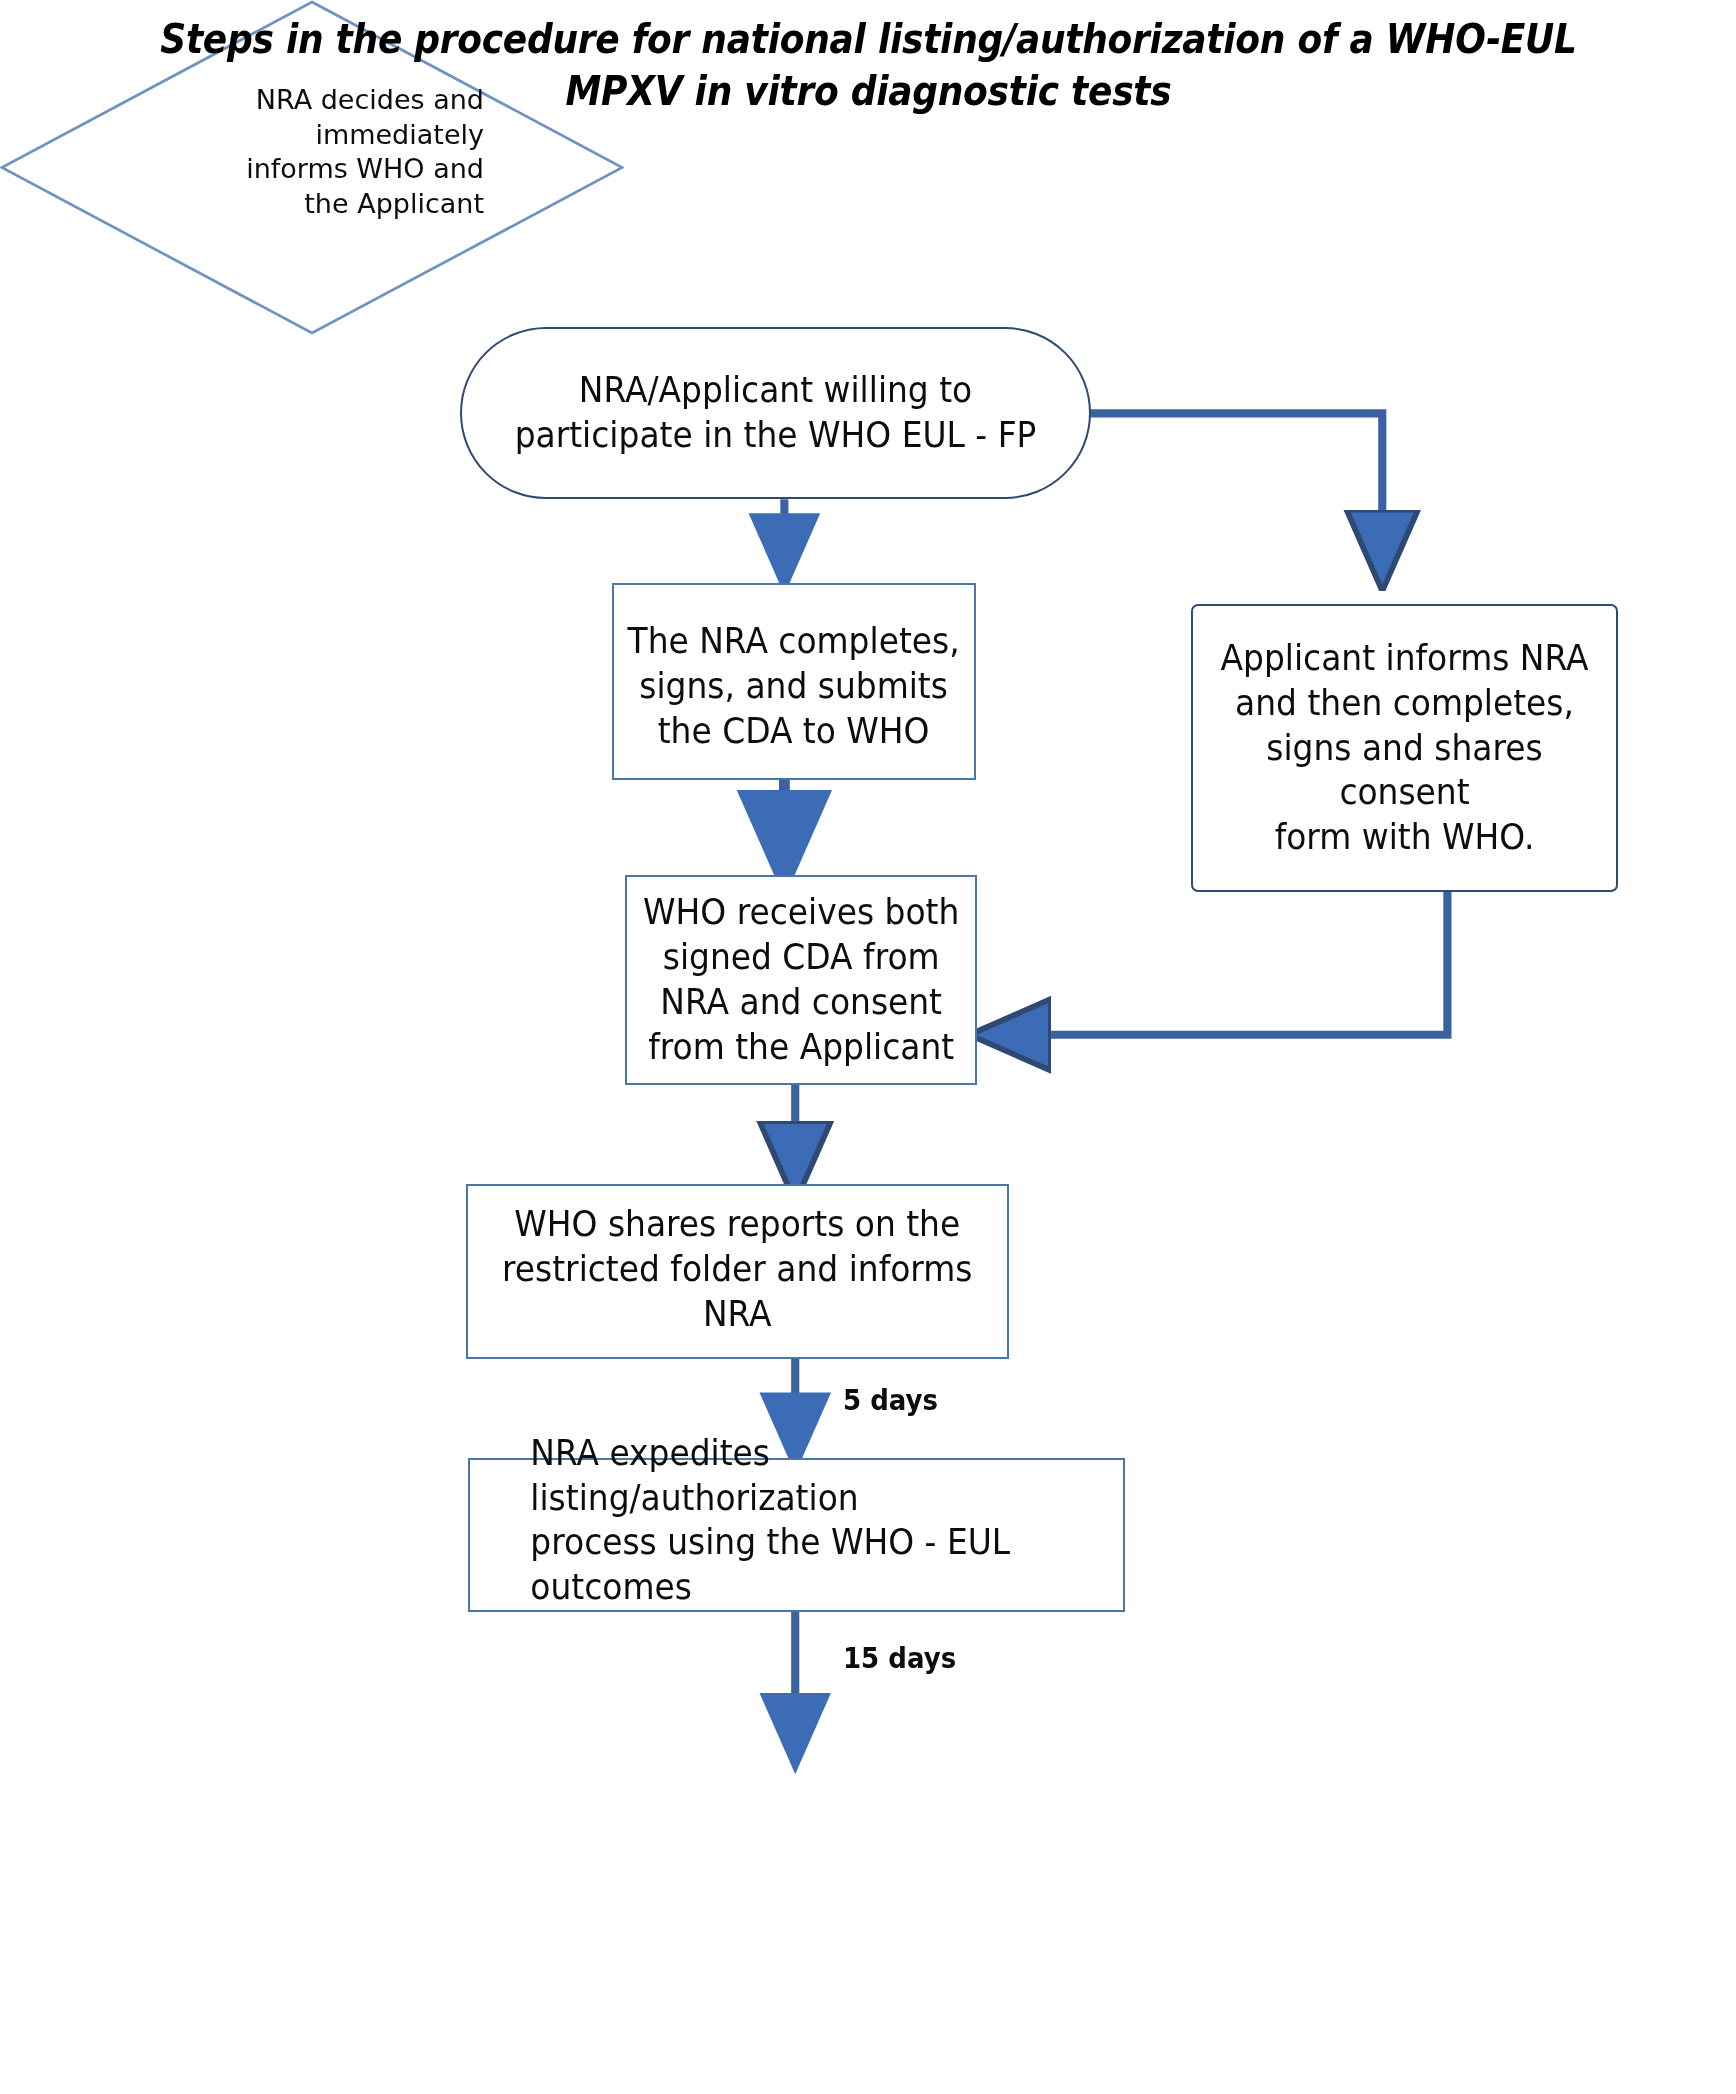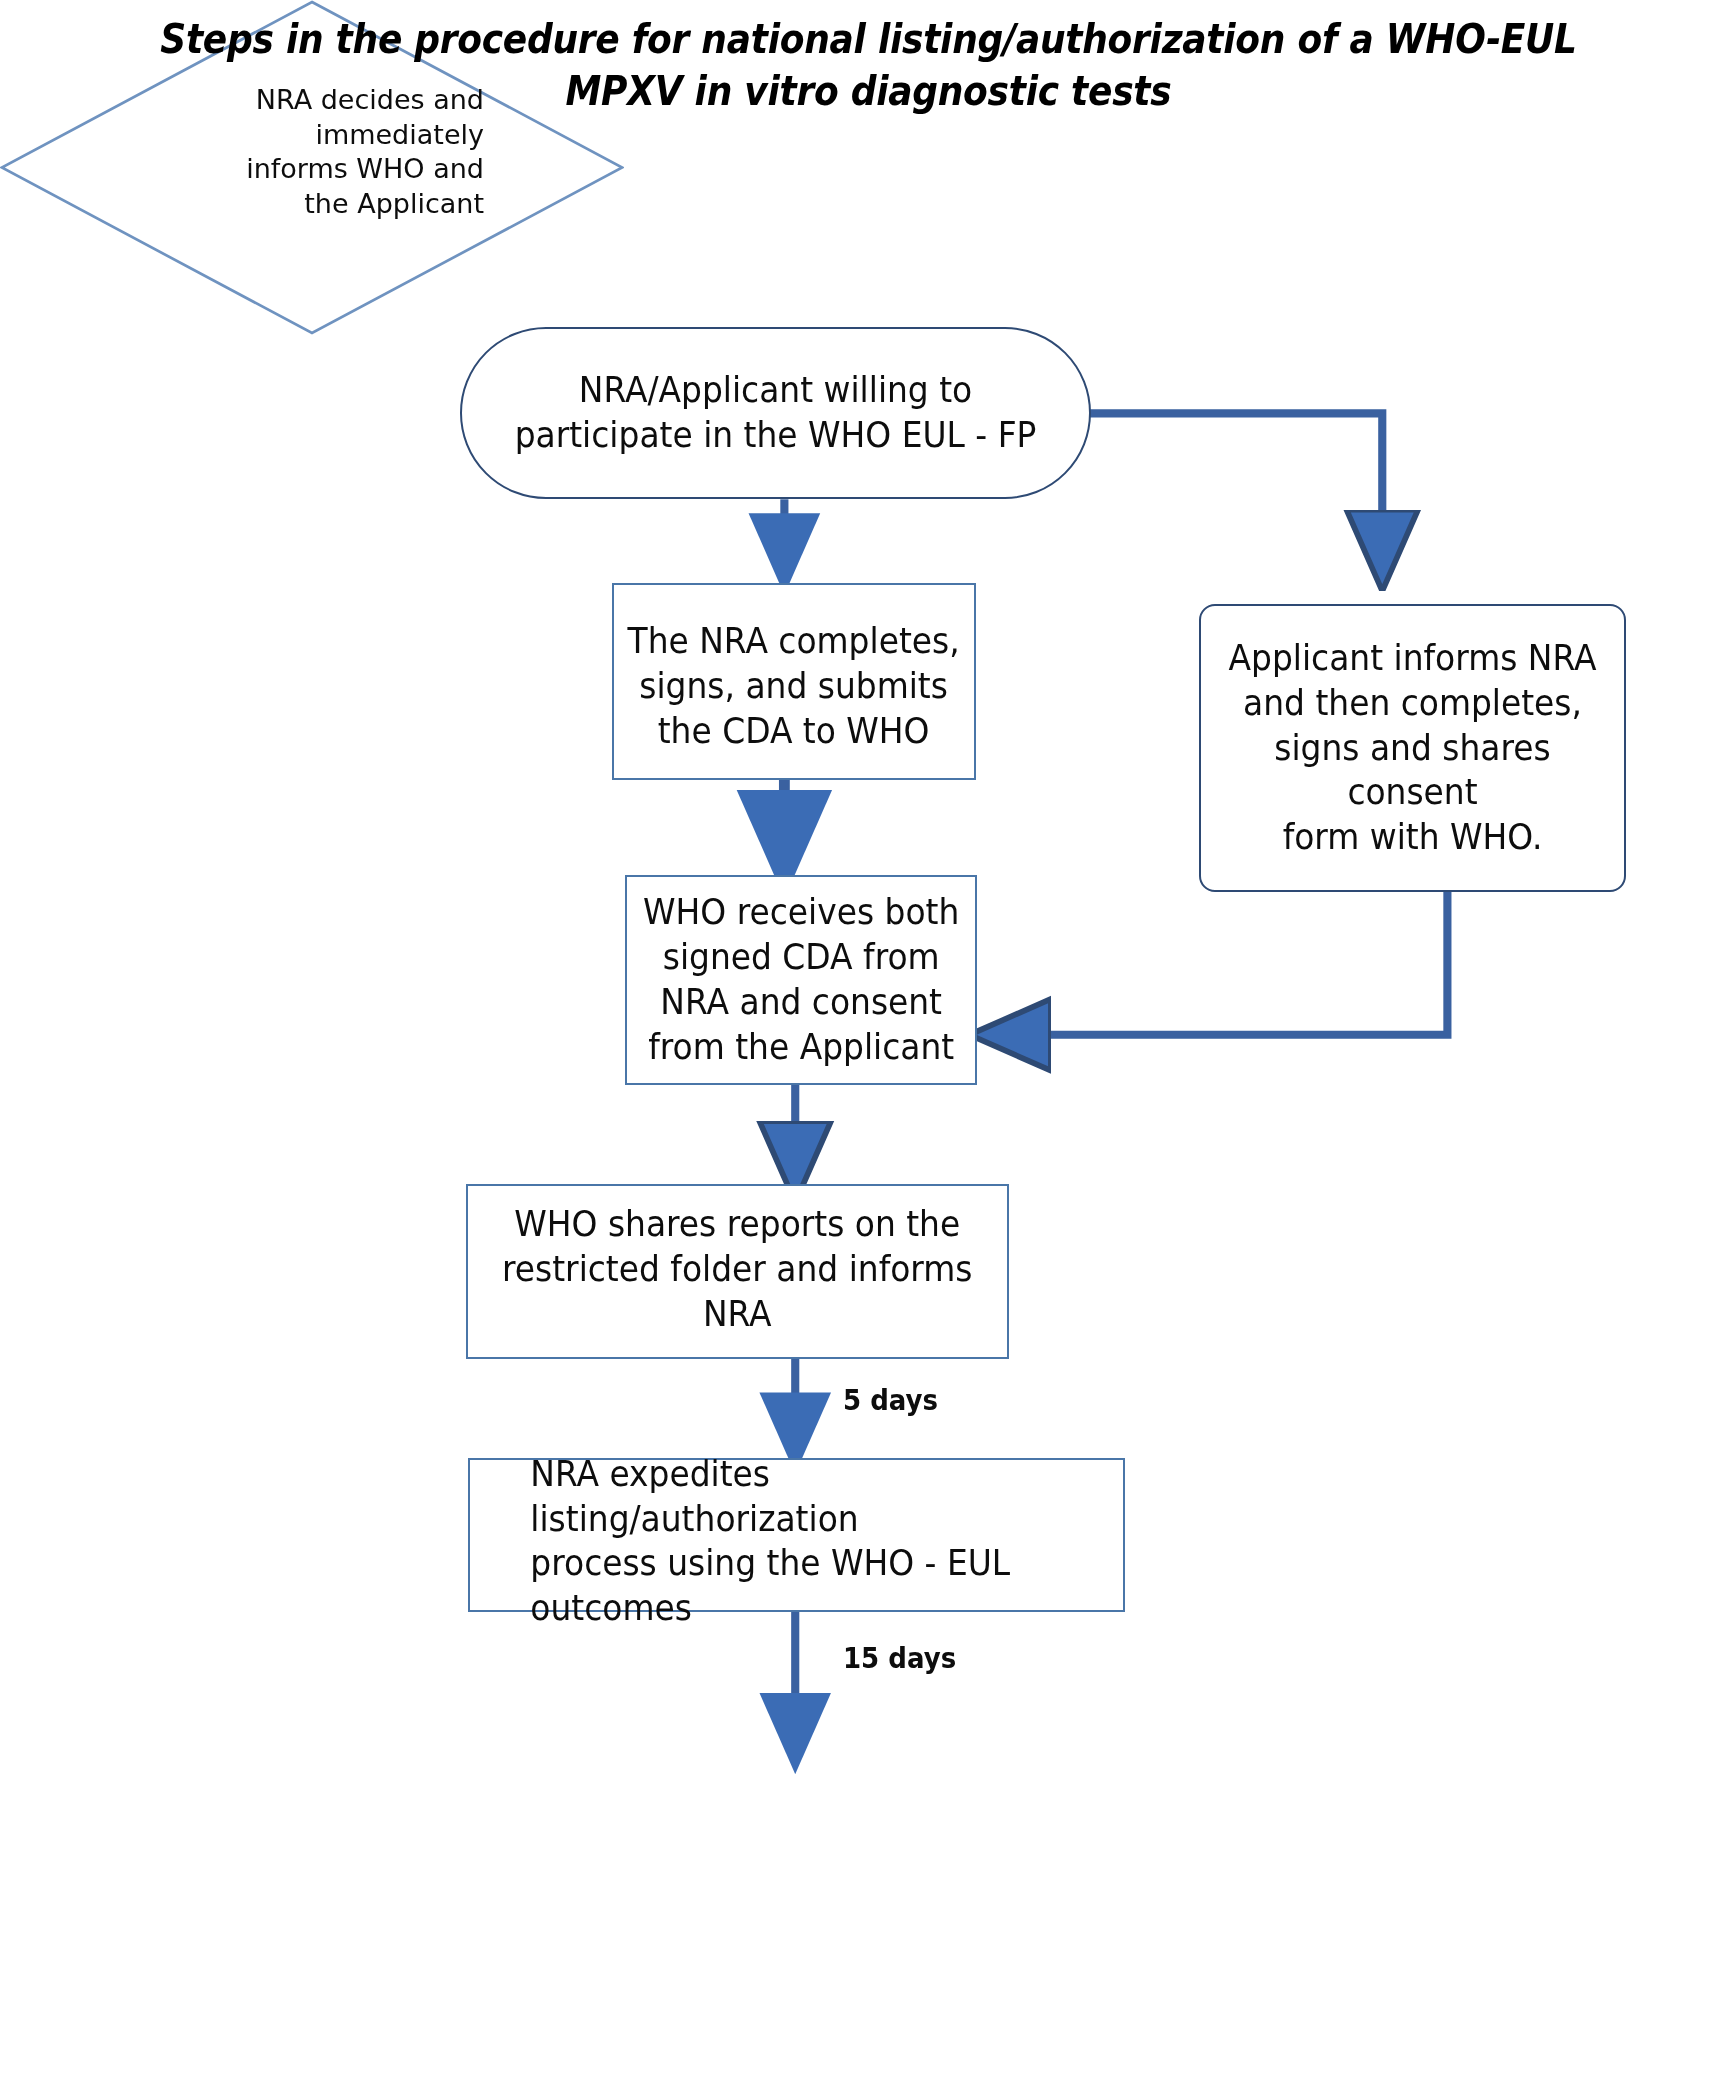--- a/index.html
+++ b/index.html
@@ -85,25 +85,24 @@
     text-align: center;
   }
 
   
   #node-applicant-consent {
     left: 1191px;
     top: 604px;
     width: 427px;
     height: 288px;
     border: 2.3px solid #2e4a74;
-    border-radius: 16px;
+    border-radius: 7px;
     align-items: center;
     justify-content: center;
     text-align: center;
-    margin-left: 8px;
   }
 
   
   #node-who-receives {
     left: 625px;
     top: 875px;
     width: 352px;
     height: 210px;
     border: 2.3px solid #4a76a8;
     align-items: center;
@@ -125,21 +124,21 @@
   }
 
   
   #node-nra-expedites {
     left: 468px;
     top: 1458px;
     width: 657px;
     height: 154px;
     border: 2.3px solid #4a76a8;
     align-items: flex-start;
-    justify-content: center;
+    justify-content: flex-end;
     padding: 12.7px 0 0 42px;
     text-align: left;
   }
 
   
   #node-decision {
     left: 482px;
     top: 1759px;
     width: 624px;
     height: 335px;

